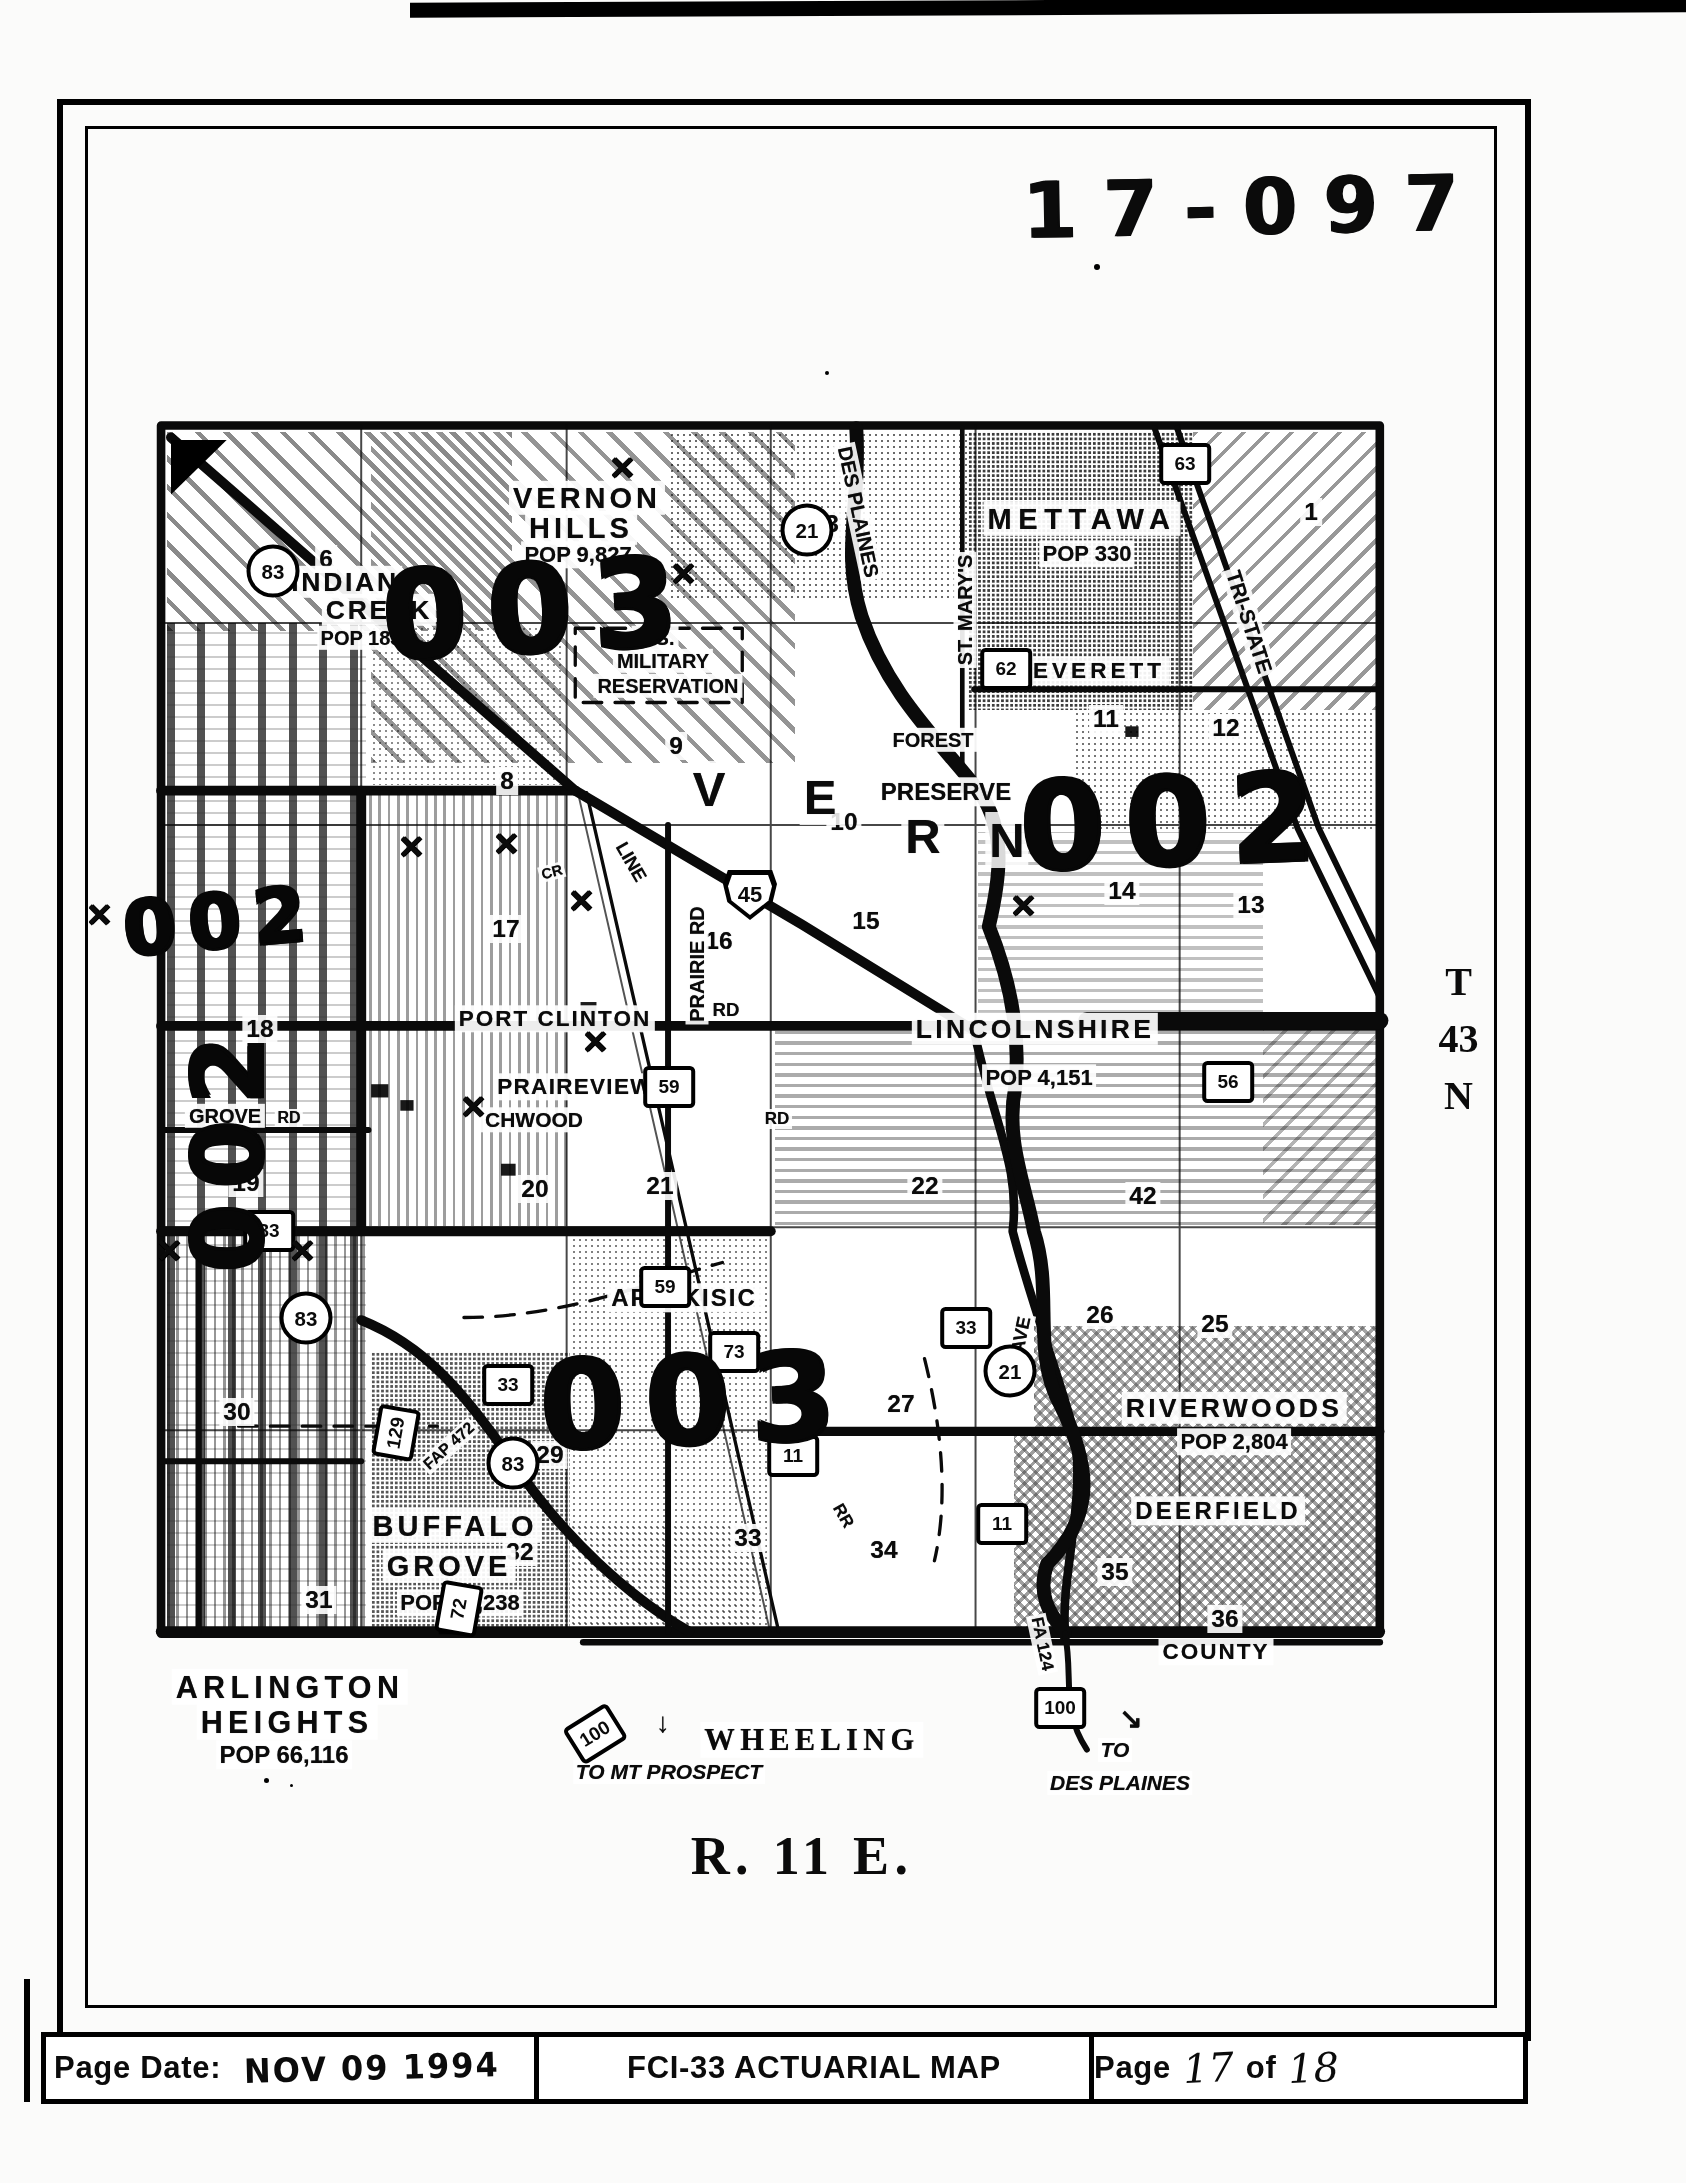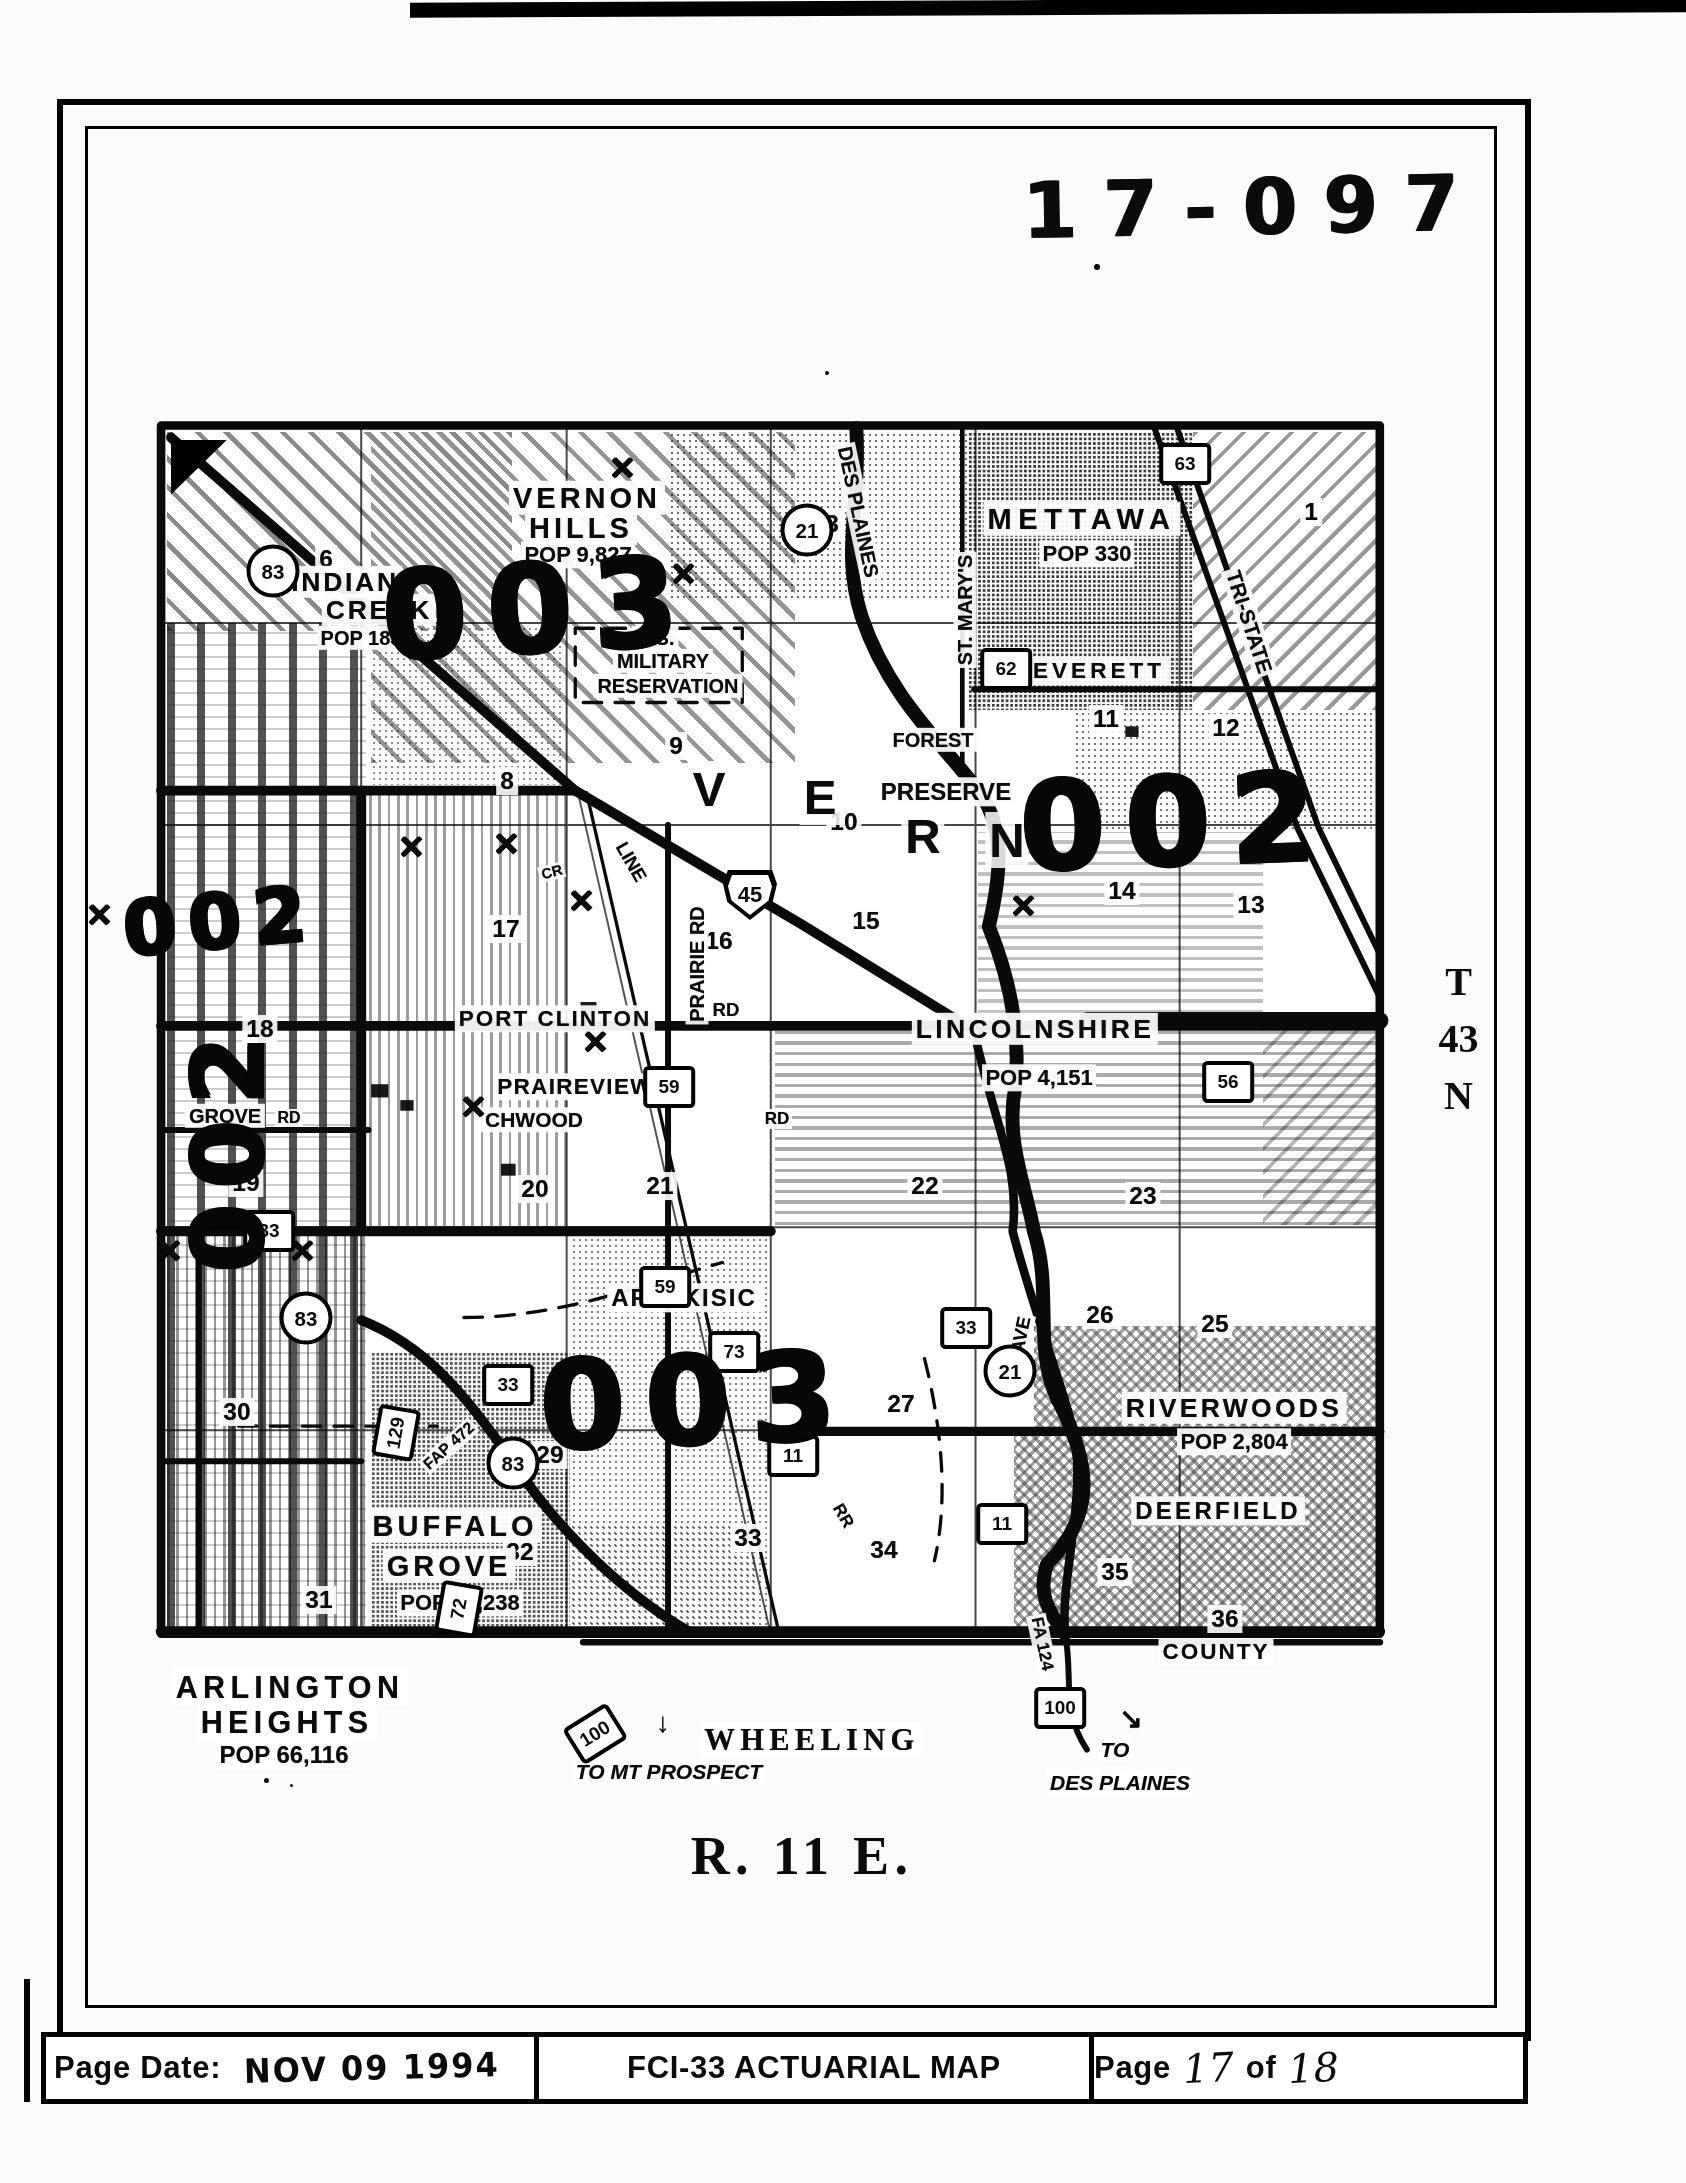--- a/index.html
+++ b/index.html
@@ -200,21 +200,21 @@
     <div class="lbl section" style="left: 1251px; top: 905px; transform: translate(-50%, -50%);">13</div>
     <div class="lbl section" style="left: 1122px; top: 891px; transform: translate(-50%, -50%);">14</div>
     <div class="lbl section" style="left: 866px; top: 921px; transform: translate(-50%, -50%);">15</div>
     <div class="lbl section" style="left: 719px; top: 941px; transform: translate(-50%, -50%);">16</div>
     <div class="lbl section" style="left: 506px; top: 929px; transform: translate(-50%, -50%);">17</div>
     <div class="lbl section" style="left: 260px; top: 1029px; transform: translate(-50%, -50%);">18</div>
     <div class="lbl section" style="left: 246px; top: 1183px; transform: translate(-50%, -50%);">19</div>
     <div class="lbl section" style="left: 535px; top: 1189px; transform: translate(-50%, -50%);">20</div>
     <div class="lbl section" style="left: 660px; top: 1186px; transform: translate(-50%, -50%);">21</div>
     <div class="lbl section" style="left: 925px; top: 1186px; transform: translate(-50%, -50%);">22</div>
-    <div class="lbl section" style="left: 1143px; top: 1196px; transform: translate(-50%, -50%);">23</div>
+    <div class="lbl section" style="left: 1143px; top: 1196px; transform: translate(-50%, -50%);">42</div>
     <div class="lbl section" style="left: 1215px; top: 1324px; transform: translate(-50%, -50%);">25</div>
     <div class="lbl section" style="left: 1100px; top: 1315px; transform: translate(-50%, -50%);">26</div>
     <div class="lbl section" style="left: 901px; top: 1404px; transform: translate(-50%, -50%);">27</div>
     <div class="lbl section" style="left: 550px; top: 1455px; transform: translate(-50%, -50%);">29</div>
     <div class="lbl section" style="left: 237px; top: 1412px; transform: translate(-50%, -50%);">30</div>
     <div class="lbl section" style="left: 319px; top: 1600px; transform: translate(-50%, -50%);">31</div>
     <div class="lbl section" style="left: 520px; top: 1552px; transform: translate(-50%, -50%);">32</div>
     <div class="lbl section" style="left: 748px; top: 1538px; transform: translate(-50%, -50%);">33</div>
     <div class="lbl section" style="left: 884px; top: 1550px; transform: translate(-50%, -50%);">34</div>
     <div class="lbl section" style="left: 1115px; top: 1572px; transform: translate(-50%, -50%);">35</div>

